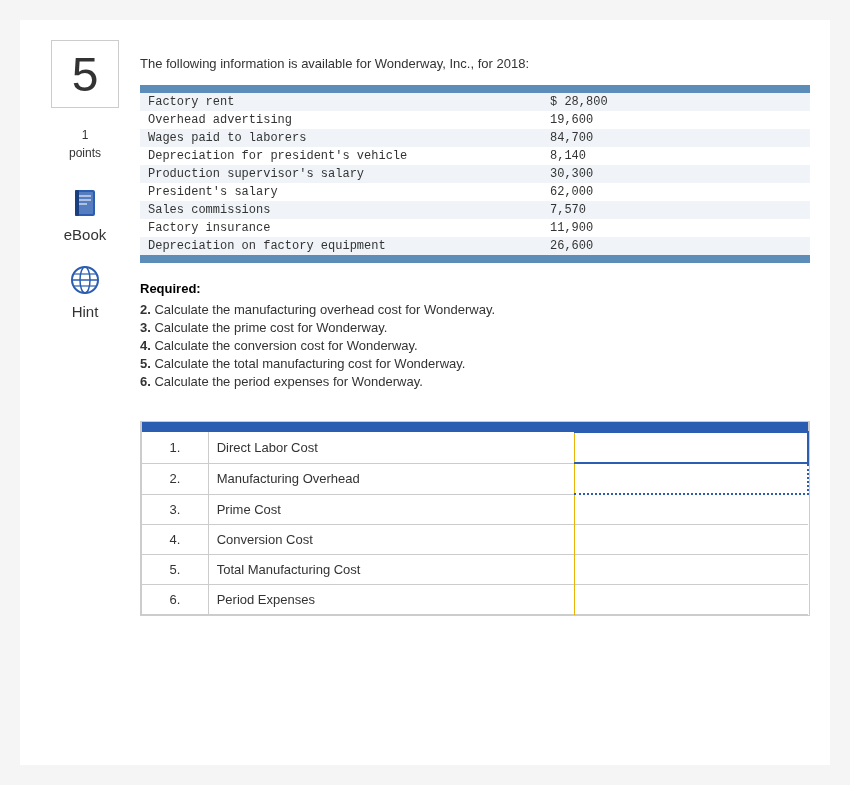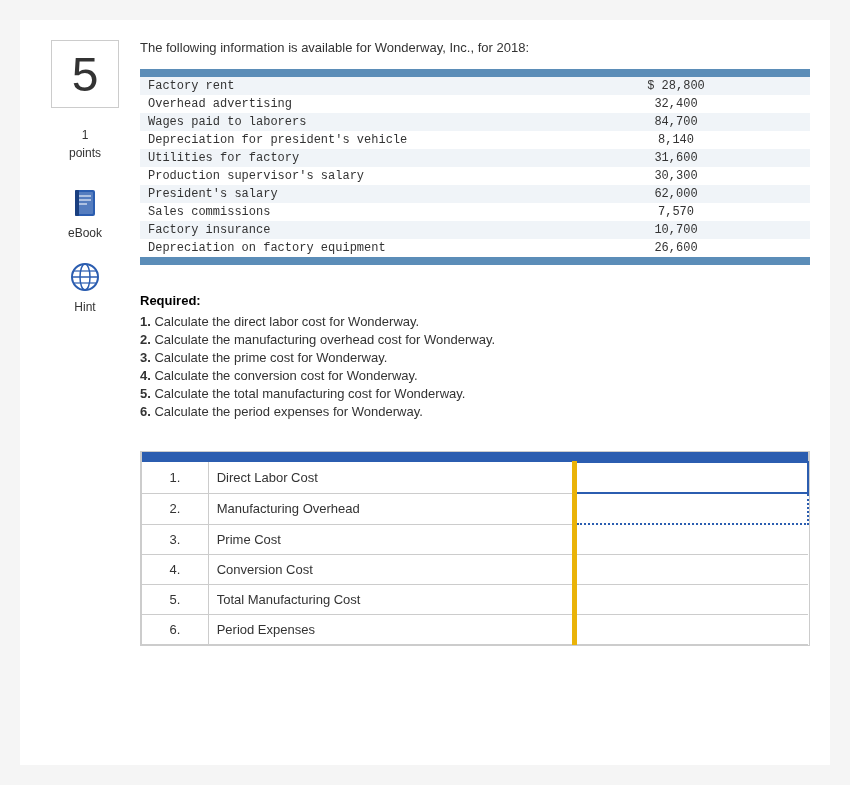--- a/index.html
+++ b/index.html
@@ -63,21 +63,21 @@
     }
     .sidebar-icon {
       width: 38px;
       height: 38px;
       display: flex;
       align-items: center;
       justify-content: center;
       margin-bottom: 4px;
     }
     .sidebar-item-label {
-      font-size: 12px;
+      font-size: 15px;
       color: #333;
       text-align: center;
     }
     
     .icon-book {
       color: #2b5db0;
       font-size: 26px;
     }
     
     .icon-hint {
@@ -91,27 +91,27 @@
     }
     .main-content {
       flex: 1;
       padding-left: 10px;
       padding-top: 0;
     }
     .question-intro {
       font-size: 13px;
       color: #333;
       margin-bottom: 14px;
-      margin-top: 0;
+      margin-top: 16px;
     }
     
     .data-table {
       width: 100%;
       border-collapse: collapse;
-      margin-bottom: 28px;
+      margin-bottom: 18px;
       font-family: 'Courier New', monospace;
       font-size: 12px;
     }
     .data-table thead tr {
       background: #5b8db8;
       height: 8px;
     }
     .data-table thead tr td {
       padding: 0;
     }
@@ -126,21 +126,21 @@
     }
     .data-table td {
       padding: 2px 8px;
       color: #333;
     }
     .data-table .col-label {
       width: 60%;
     }
     .data-table .col-value {
       width: 40%;
-      text-align: center;
+      text-align: left;
     }
     .data-table tfoot tr {
       background: #5b8db8;
       height: 8px;
     }
     .data-table tfoot tr td {
       padding: 0;
     }
     
     .required-section {
@@ -189,21 +189,21 @@
       border-right: 1px solid #ccc;
       border-left: 1px solid #ccc;
     }
     .answer-table .col-num {
       width: 28px;
       border-right: 1px solid #ccc;
       text-align: center;
     }
     .answer-table .col-desc {
       width: 55%;
-      border-right: 5px solid #eab308;
+      border-right: 1px solid #eab308;
       margin-top: 29px;
     }
     .answer-table .col-input {
       width: 35%;
       padding: 2px 4px;
       border: none;
       position: relative;
     }
     .answer-input-cell {
       position: relative;
@@ -276,66 +276,61 @@
             <td colspan="2" style="background:#5b8db8; height:7px; padding:0;"></td>
           </tr>
       </thead>
       <tbody id="data-table-body">
       <tr>
       <td class="col-label">Factory rent</td>
       <td class="col-value">$ 28,800</td>
     </tr>
           <tr>
       <td class="col-label">Overhead advertising</td>
-      <td class="col-value">32,400</td>
+      <td class="col-value">19,600</td>
     </tr>
           <tr>
       <td class="col-label">Wages paid to laborers</td>
       <td class="col-value">84,700</td>
     </tr>
           <tr>
       <td class="col-label">Depreciation for president's vehicle</td>
       <td class="col-value">8,140</td>
     </tr>
           <tr>
-      <td class="col-label">Utilities for factory</td>
-      <td class="col-value">31,600</td>
-    </tr>
-          <tr>
       <td class="col-label">Production supervisor's salary</td>
       <td class="col-value">30,300</td>
     </tr>
           <tr>
       <td class="col-label">President's salary</td>
       <td class="col-value">62,000</td>
     </tr>
           <tr>
       <td class="col-label">Sales commissions</td>
       <td class="col-value">7,570</td>
     </tr>
           <tr>
       <td class="col-label">Factory insurance</td>
-      <td class="col-value">10,700</td>
+      <td class="col-value">11,900</td>
     </tr>
           <tr>
       <td class="col-label">Depreciation on factory equipment</td>
       <td class="col-value">26,600</td>
     </tr>
         </tbody>
       <tfoot>
         <tr>
             <td colspan="2" style="background:#5b8db8; height:7px; padding:0;"></td>
           </tr>
       </tfoot>
     </table>
 
     <div class="required-section">
       <div class="required-title">Required:</div>
       <ul class="required-list" id="required-list">
-      <li><span class="item-num">1.</span> Calculate the direct labor cost for Wonderway.</li>
           <li><span class="item-num">2.</span> Calculate the manufacturing overhead cost for Wonderway.</li>
           <li><span class="item-num">3.</span> Calculate the prime cost for Wonderway.</li>
           <li><span class="item-num">4.</span> Calculate the conversion cost for Wonderway.</li>
           <li><span class="item-num">5.</span> Calculate the total manufacturing cost for Wonderway.</li>
           <li><span class="item-num">6.</span> Calculate the period expenses for Wonderway.</li>
         </ul>
     </div>
 
     <div class="answer-table-wrapper outer-border">
       <table class="answer-table">

